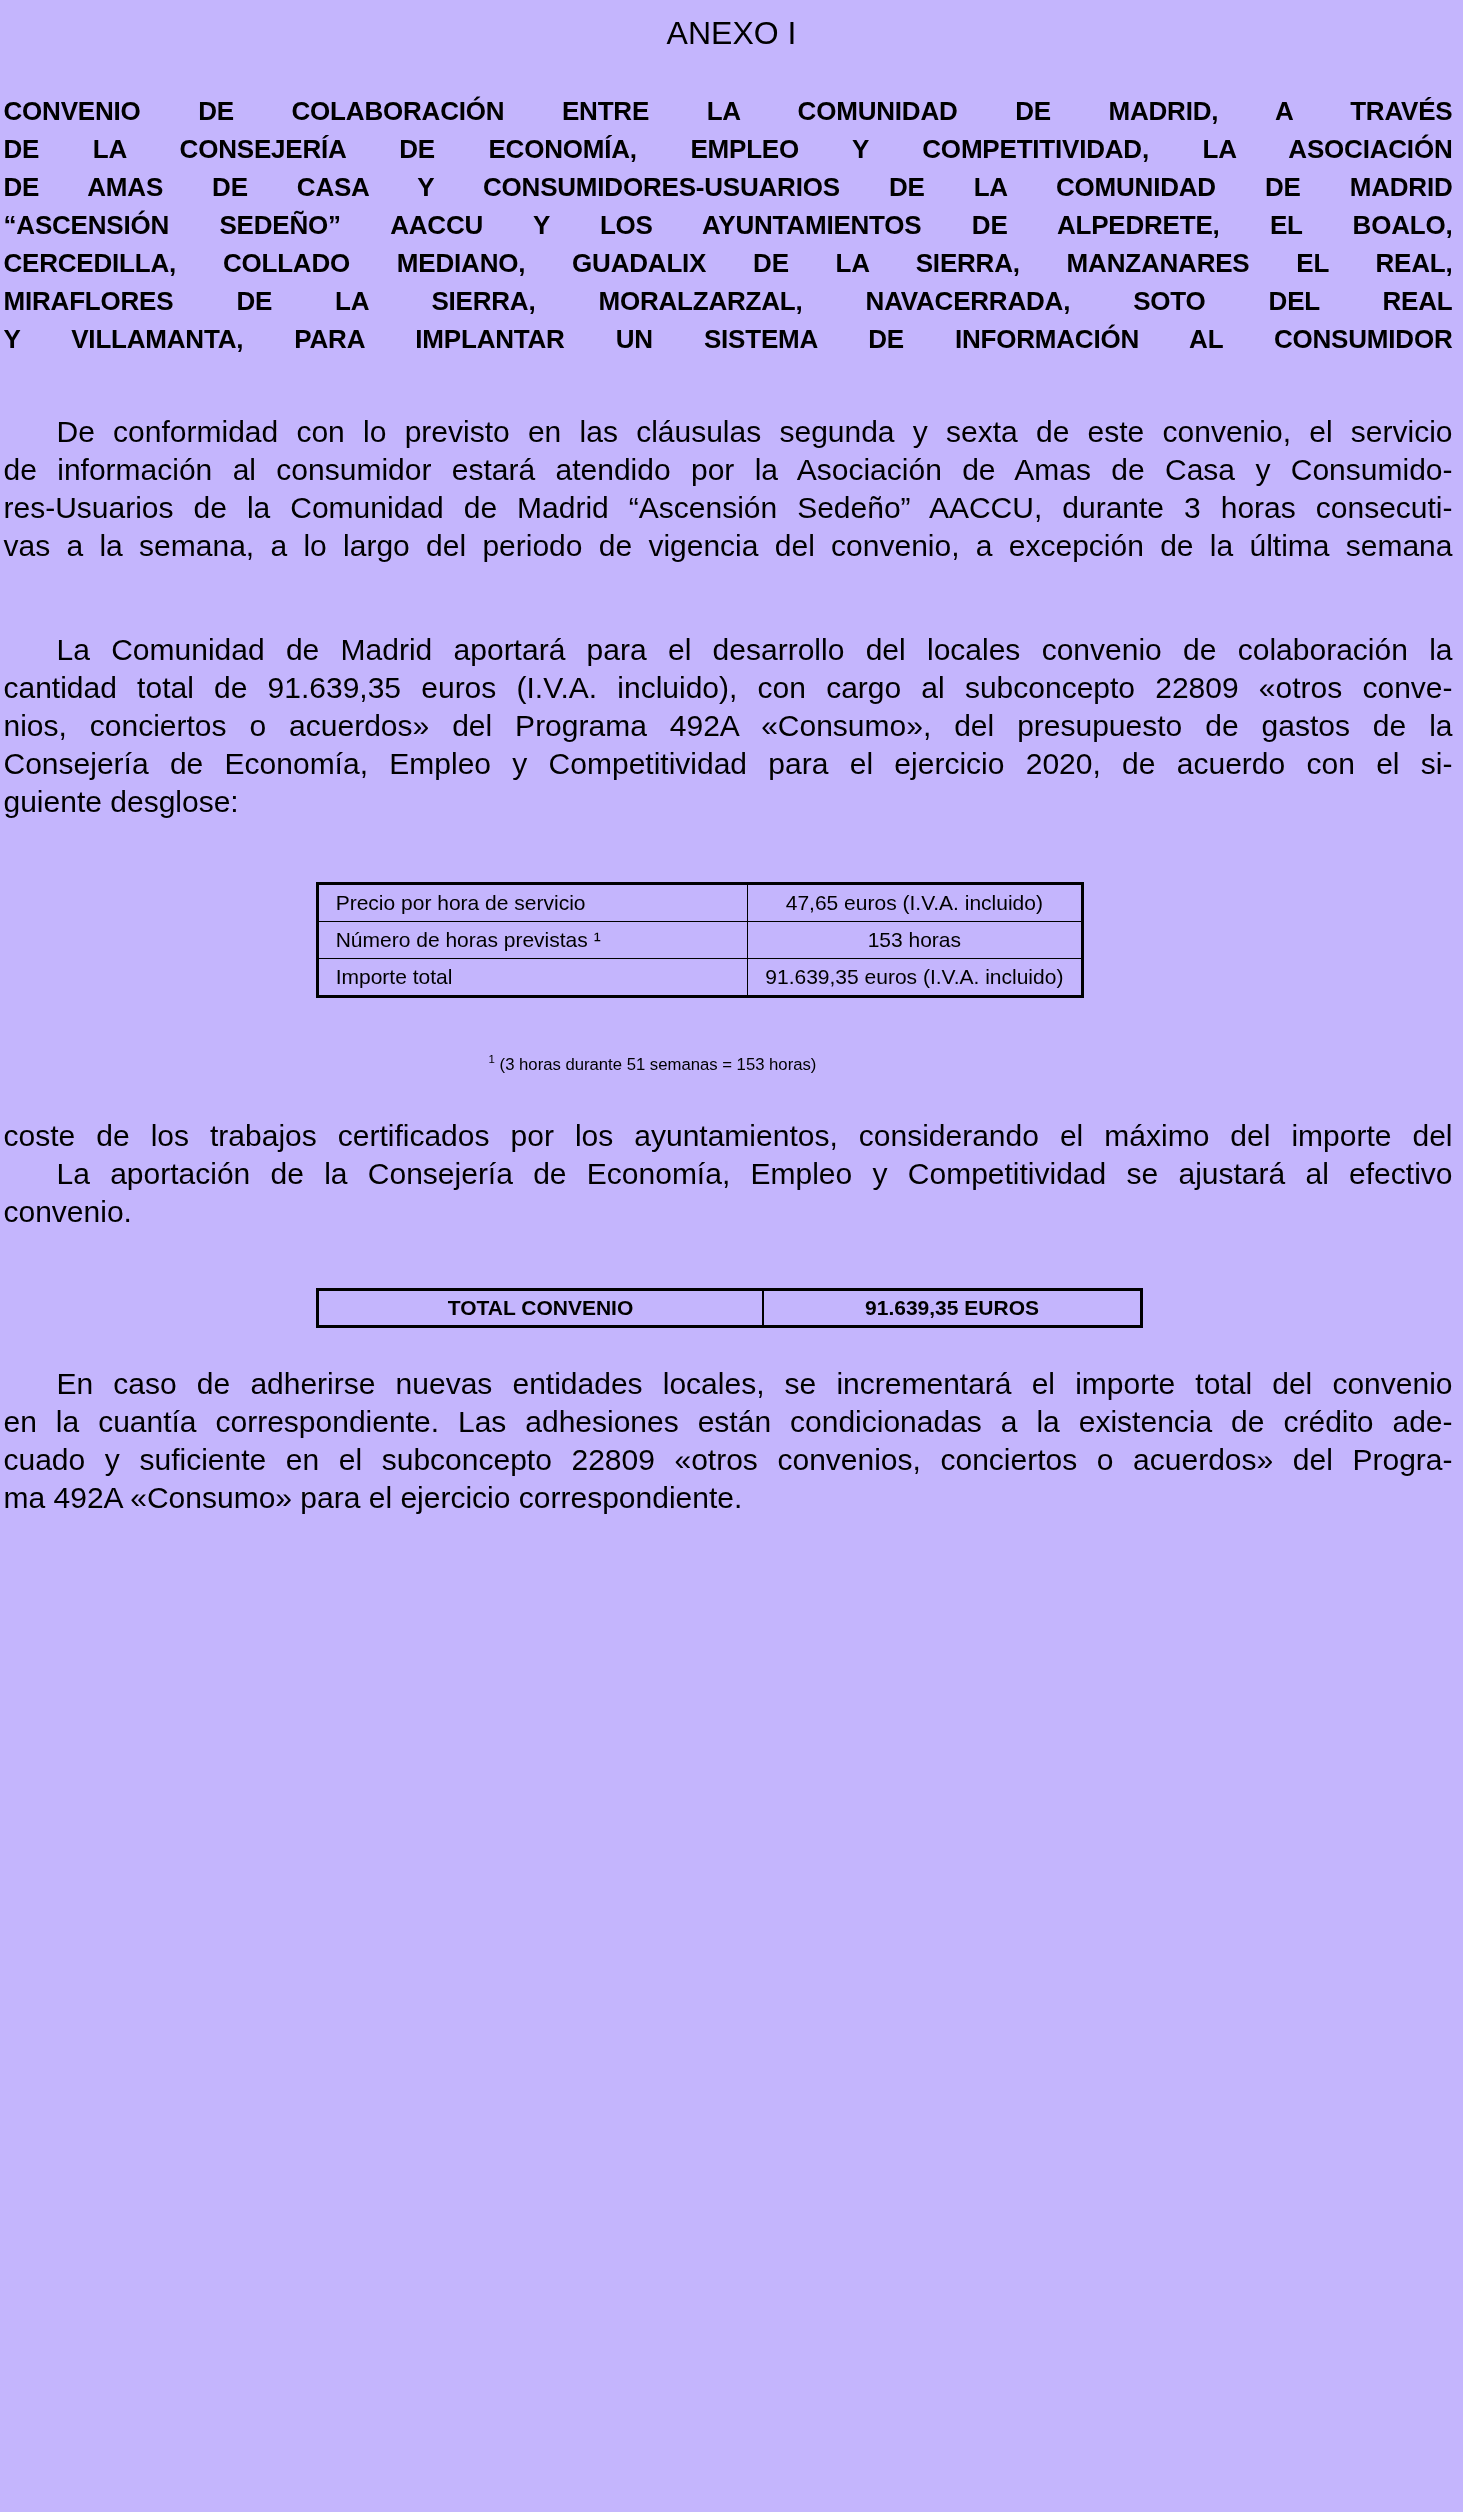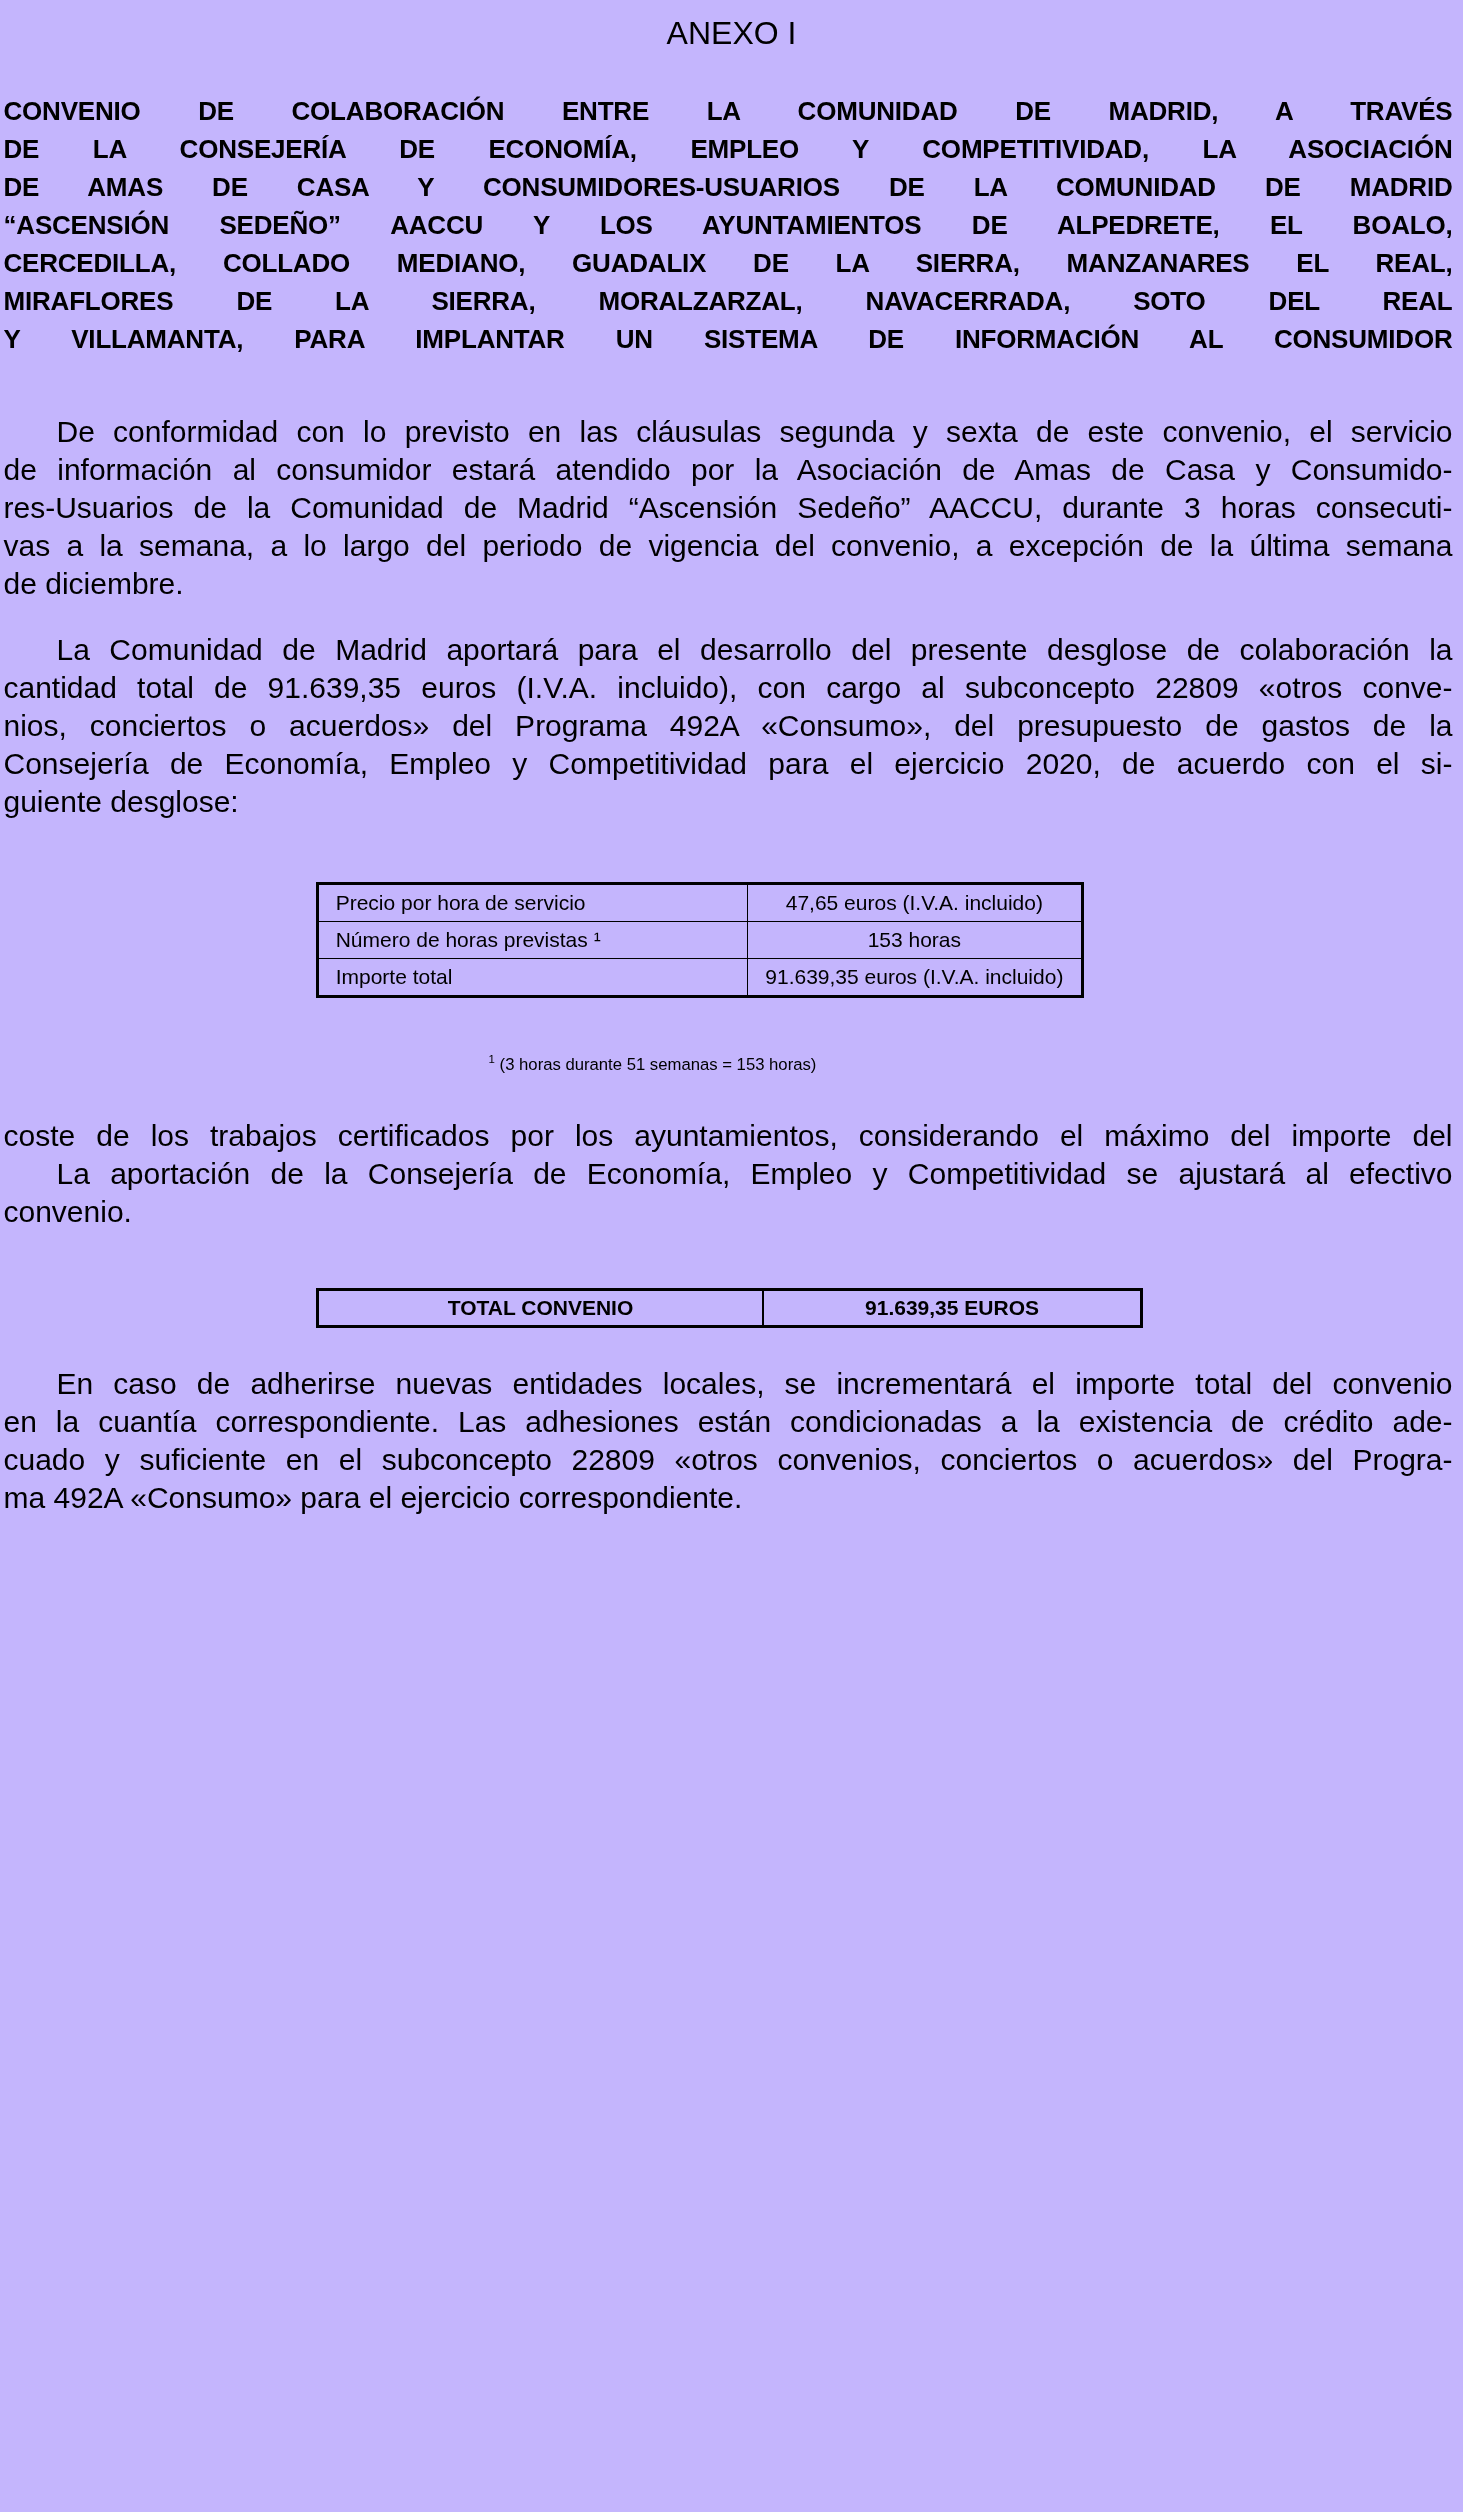--- a/index.html
+++ b/index.html
@@ -151,25 +151,24 @@
       <div class="line">CERCEDILLA, COLLADO MEDIANO, GUADALIX DE LA SIERRA, MANZANARES EL REAL,</div>
       <div class="line">MIRAFLORES DE LA SIERRA, MORALZARZAL, NAVACERRADA, SOTO DEL REAL</div>
       <div class="line">Y VILLAMANTA, PARA IMPLANTAR UN SISTEMA DE INFORMACIÓN AL CONSUMIDOR</div>
     </div>
 
   <div class="para" id="p1">
       <div class="line indent">De conformidad con lo previsto en las cláusulas segunda y sexta de este convenio, el servicio</div>
       <div class="line">de información al consumidor estará atendido por la Asociación de Amas de Casa y Consumido-</div>
       <div class="line">res-Usuarios de la Comunidad de Madrid “Ascensión Sedeño” AACCU, durante 3 horas consecuti-</div>
       <div class="line">vas a la semana, a lo largo del periodo de vigencia del convenio, a excepción de la última semana</div>
-      <div class="line lastline">de diciembre.</div>
     </div>
 
   <div class="para" id="p2">
-      <div class="line indent">La Comunidad de Madrid aportará para el desarrollo del presente desglose de colaboración la</div>
+      <div class="line indent">La Comunidad de Madrid aportará para el desarrollo del locales convenio de colaboración la</div>
       <div class="line">cantidad total de 91.639,35 euros (I.V.A. incluido), con cargo al subconcepto 22809 «otros conve-</div>
       <div class="line">nios, conciertos o acuerdos» del Programa 492A «Consumo», del presupuesto de gastos de la</div>
       <div class="line">Consejería de Economía, Empleo y Competitividad para el ejercicio 2020, de acuerdo con el si-</div>
       <div class="line lastline">guiente desglose:</div>
     </div>
 
   <table class="t1">
     <tbody>
         <tr>
           <td>Precio por hora de servicio</td>

